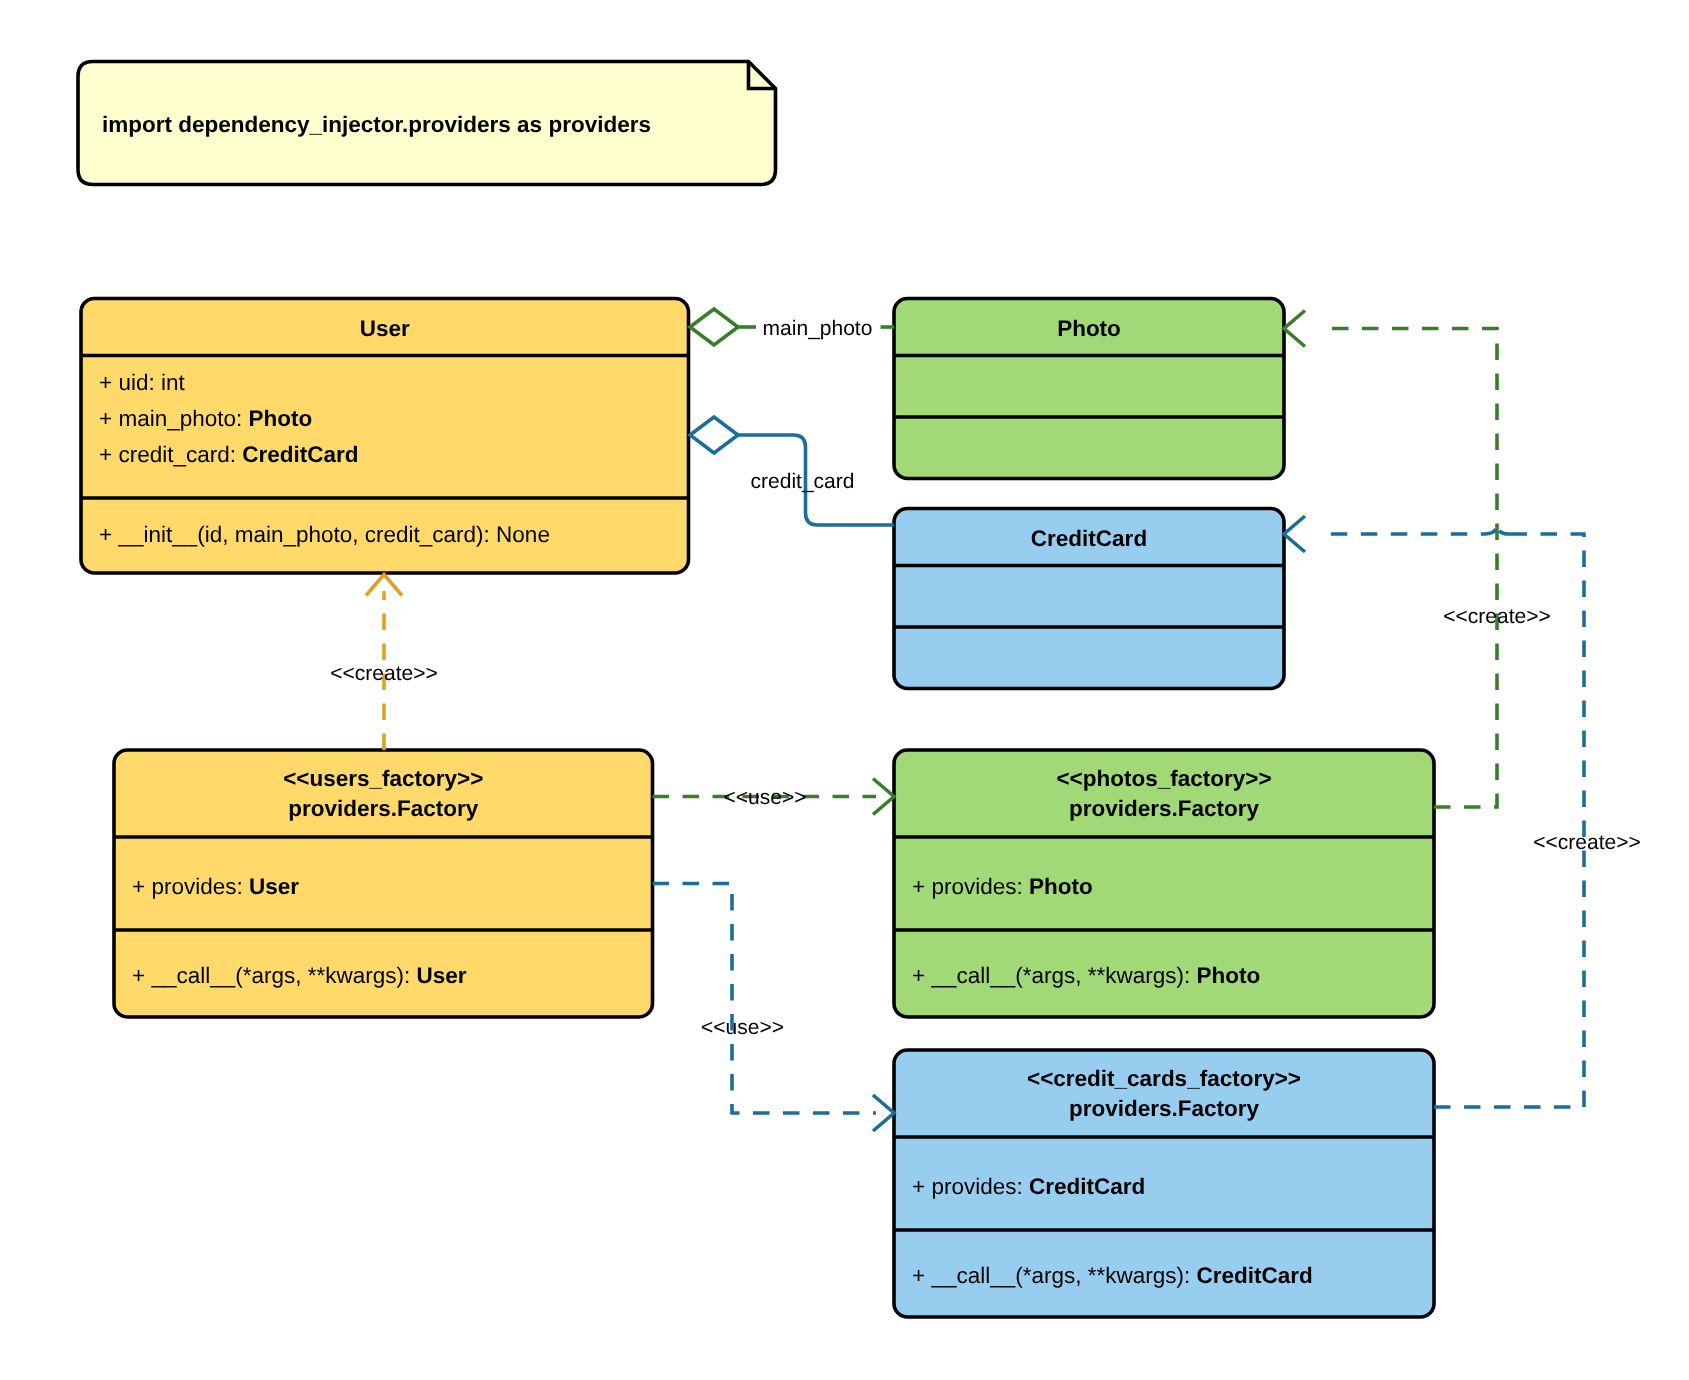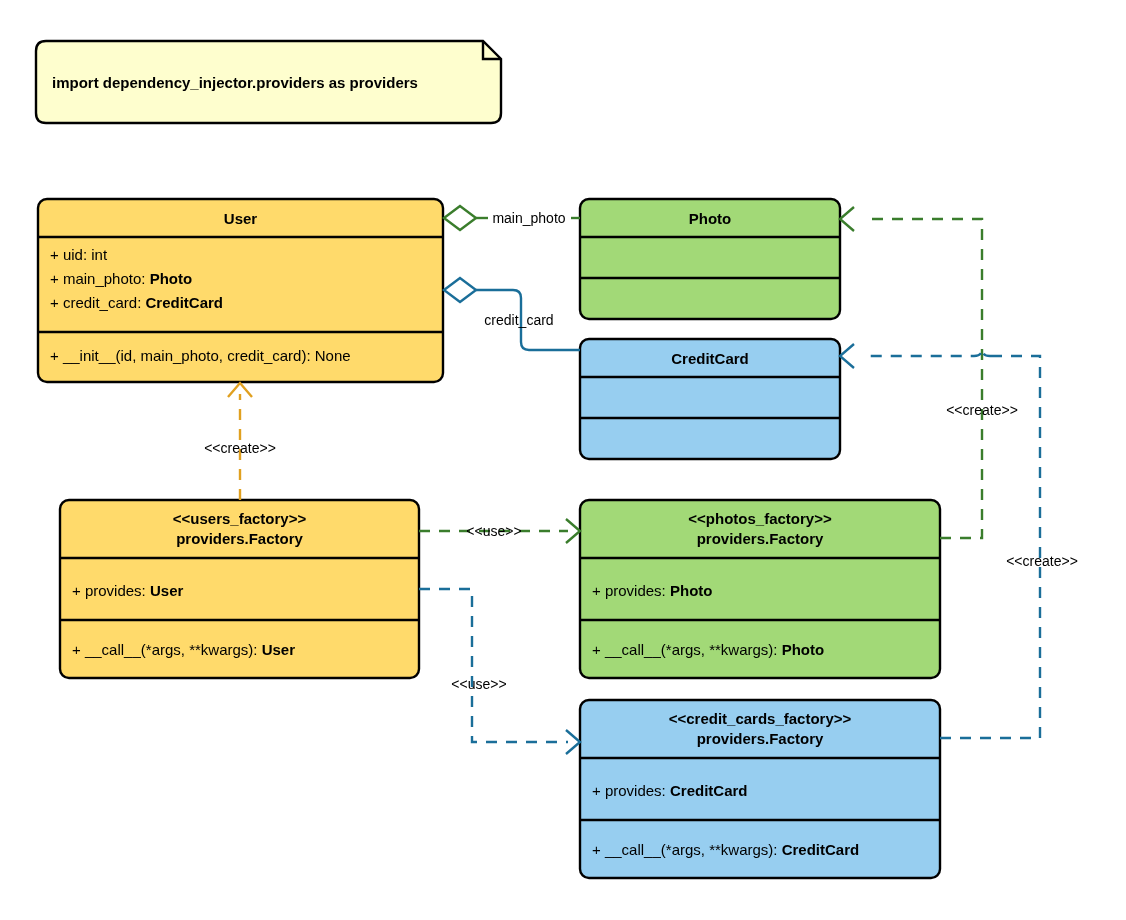--- a/index.html
+++ b/index.html
@@ -10,20 +10,21 @@
   body {
     width: 1126px;
     height: 920px;
     font-family: "Liberation Sans", sans-serif;
     overflow: hidden;
   }
   #diagram-root {
     position: relative;
     width: 968px;
     height: 920px;
+    margin-left: 16px;
   }
   svg.diagram {
     display: block;
     width: 1126px;
     height: 920px;
   }
   .cls-border {
     stroke: #000000;
     stroke-width: 2.4;
   }

